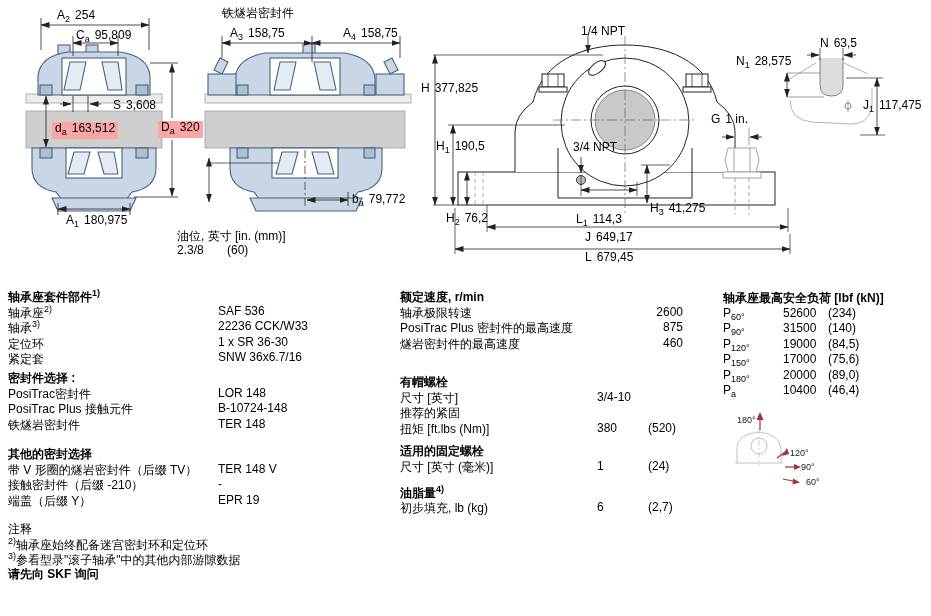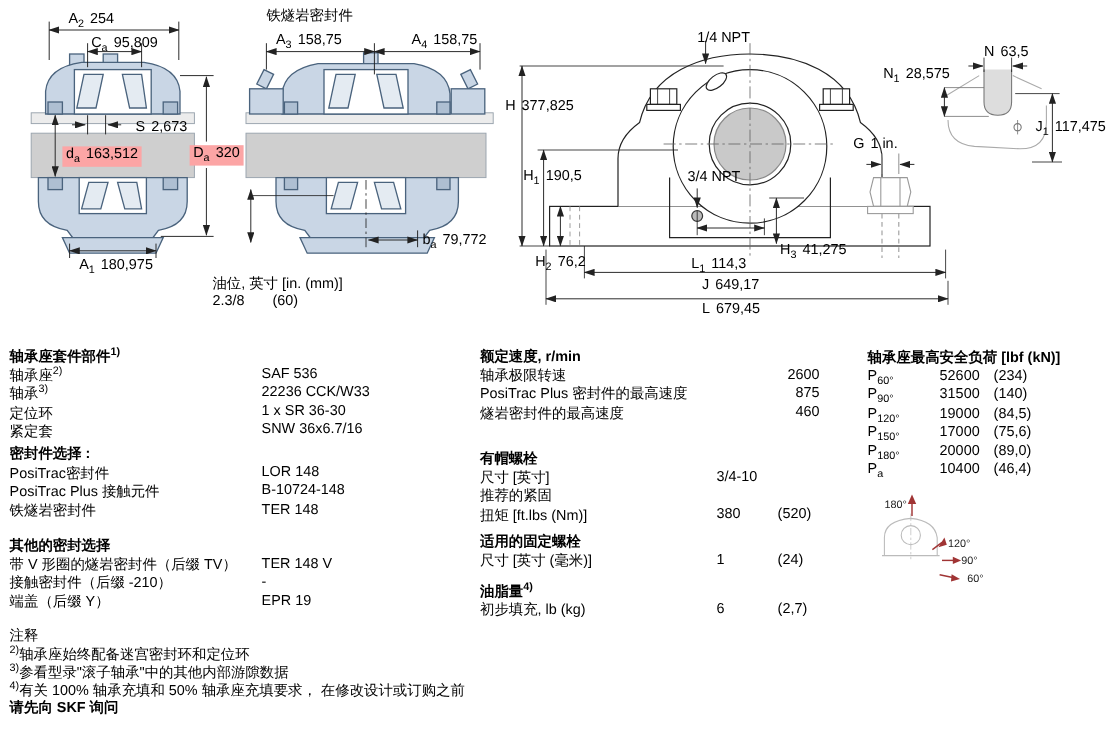--- a/index.html
+++ b/index.html
@@ -249,21 +249,21 @@
         <polygon points="57,48 62,40 64,46" stroke="none"></polygon>
       <line x1="60" y1="59" x2="70" y2="59"></line>
         <polygon points="69,56 69,62 76,59" stroke="none"></polygon>
       <line x1="58" y1="71" x2="70" y2="73.5"></line>
         <polygon points="68,70.5 67.5,76.5 75,74.5" stroke="none"></polygon>
     </g>
   </svg>
 
   <div class="dim" style="left:57px;top:9px"><span>A</span><sub>2</sub><span class="dv">254</span></div>
   <div class="dim" style="left:76px;top:29px"><span>C</span><sub>a</sub><span class="dv">95,809</span></div>
-  <div class="dim" style="left:113px;top:99px"><span>S</span><sub></sub><span class="dv">2,673</span></div>
+  <div class="dim" style="left:113px;top:99px"><span>S</span><sub></sub><span class="dv">3,608</span></div>
   <div class="dim wbg" style="left:52px;top:122px"><span>d</span><sub>a</sub><span class="dv">163,512</span></div>
   <div class="dim wbg" style="left:158px;top:121px"><span>D</span><sub>a</sub><span class="dv">320</span></div>
   <div class="dim" style="left:66px;top:214px"><span>A</span><sub>1</sub><span class="dv">180,975</span></div>
 
   <div class="dwg-title" style="left:222px;top:5px">铁燧岩密封件</div>
   <div class="dim" style="left:230px;top:27px"><span>A</span><sub>3</sub><span class="dv">158,75</span></div>
   <div class="dim" style="left:343px;top:27px"><span>A</span><sub>4</sub><span class="dv">158,75</span></div>
   <div class="dim" style="left:352px;top:193px"><span>b</span><sub>a</sub><span class="dv">79,772</span></div>
   <div class="oiltxt" style="left:177px;top:228px">油位, 英寸 [in. (mm)]</div>
   <div class="oiltxt" style="left:177px;top:243px">2.3/8</div>
@@ -339,21 +339,20 @@
     <div class="trow">
         <span class="lbl">端盖（后缀 Y）</span>
         <span class="v1">EPR 19</span>
       </div>
   </div>
 
   <div class="notes" style="left:8px;top:521px">
     <div class="nhd">注释</div>
     <div class="nrow"><sup>2)</sup><span>轴承座始终配备迷宫密封环和定位环</span></div>
     <div class="nrow"><sup>3)</sup><span>参看型录"滚子轴承"中的其他内部游隙数据</span></div>
-    <div class="nrow"><sup>4)</sup><span>有关 100% 轴承充填和 50% 轴承座充填要求， 在修改设计或订购之前</span></div>
     <div class="nfoot">请先向 SKF 询问</div>
   </div>
 
   <div class="tbl t-speed" style="left:400px;top:289px">
     <div class="trow hd">
         <span class="lbl">额定速度, r/min</span>
       </div>
     <div class="trow">
         <span class="lbl">轴承极限转速</span>
         <span class="v1">2600</span>

